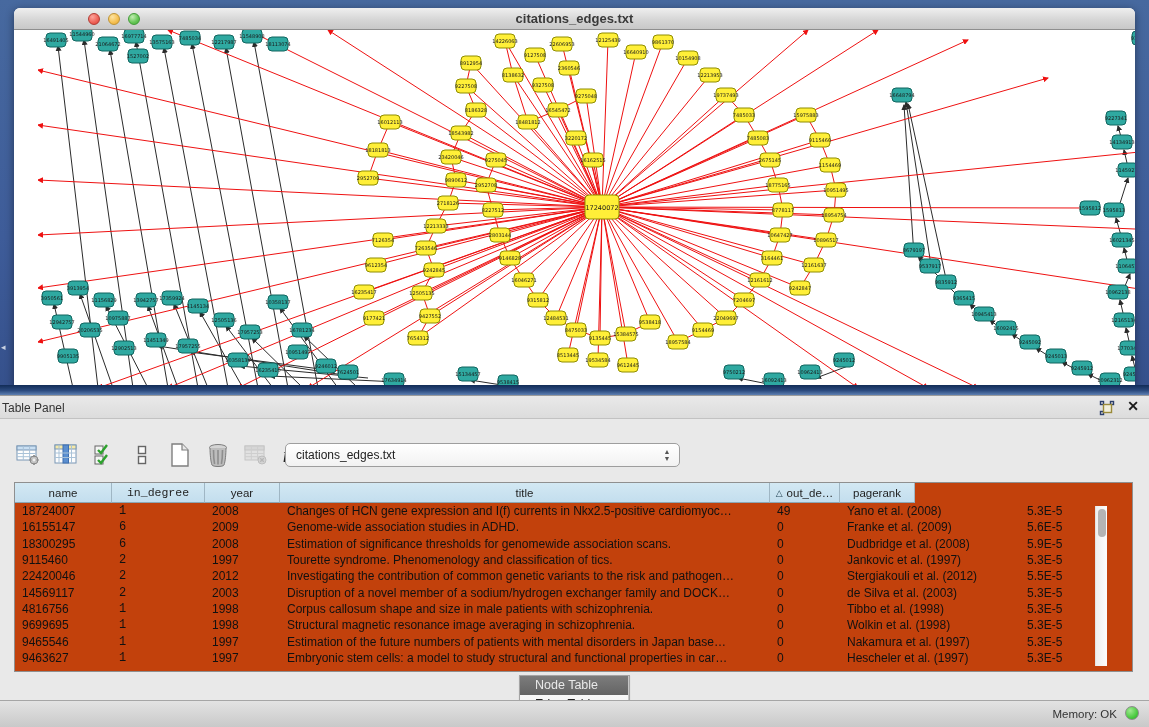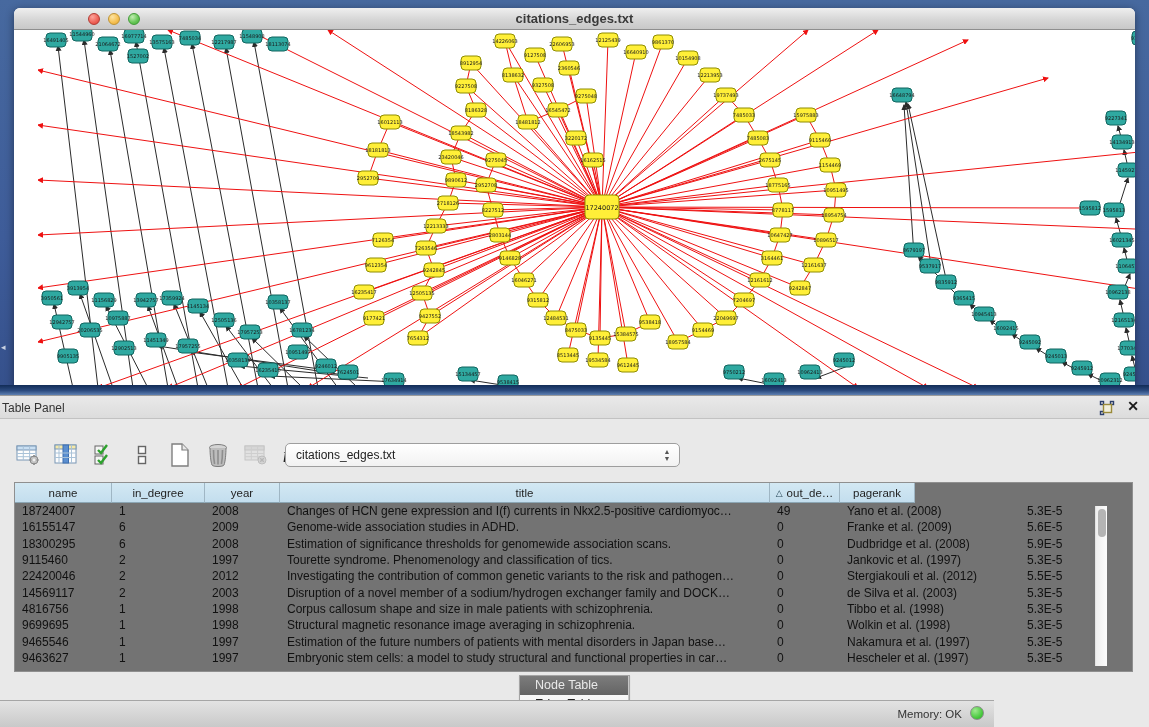--- a/index.html
+++ b/index.html
@@ -46,43 +46,43 @@
   .toolbar { position:absolute; left:12px; top:44px; height:32px; display:flex; align-items:center; gap:6px; }
   .tool-btn { width:32px; height:28px; display:flex; align-items:center; justify-content:center; }
   .fx-label { font-family:"Liberation Serif",serif; font-style:italic; font-weight:bold; font-size:14px; color:#222; }
   .table-select { position:absolute; left:285px; top:48px; width:395px; height:24px;
                   background:linear-gradient(180deg,#FFFFFF,#F2F2F2);
                   border:1px solid #9E9E9E; border-radius:5px; display:flex; align-items:center; }
   .table-select-value { flex:1; padding-left:10px; font-size:12px; color:#222; }
   .select-stepper { width:18px; text-align:center; font-size:7px; color:#555; line-height:7px; padding-right:6px; }
 
   .table-box { position:absolute; left:14px; top:87px; width:1119px; height:190px;
-               background:#737373; border:1px solid #8F8F8F; overflow:hidden; }
+               background:#c2410c; border:1px solid #8F8F8F; overflow:hidden; }
   .thead { display:flex; height:20px; }
   .hcell { background:linear-gradient(180deg,#D3E8F3,#C3DEEE); border-right:1px solid #9FB6C4;
            border-bottom:1px solid #8CA6B4; font-size:11.5px; color:#1F1F1F;
            display:flex; align-items:center; justify-content:center; overflow:hidden; white-space:nowrap; }
   .hcell .sort-tri { font-size:9px; margin-right:4px; color:#2A4A5A; }
   .trow { display:flex; height:16.3px; }
   .tcell { font-size:12px; color:#111; padding-left:7px; overflow:hidden; white-space:nowrap;
            display:flex; align-items:center; }
-  .c0 { width:97px; } .c1 { width:93px; } .c2 { width:75px; } .c3 { width:490px; }
+  .c0 { width:97px; } .c1 { width:93px;font-family:Liberation Mono, monospace; } .c2 { width:75px; } .c3 { width:490px; }
   .c4 { width:70px; } .c5 { width:180px; } .c6 { width:75px; }
   .vscroll { position:absolute; right:25px; top:23px; width:12px; height:160px;
              background:linear-gradient(90deg,#EFEFEF,#FCFCFC); border-left:1px solid #E2E2E2; }
   .vthumb { width:8px; height:28px; margin:3px auto 0; background:#B4B4B4; border-radius:5px; }
 
   .tabs-bar { position:absolute; left:0; top:280px; width:1149px; display:flex; justify-content:center; }
   .tabs { display:inline-flex; border:1px solid #A4A4A4; border-radius:0; overflow:hidden;
           background:linear-gradient(180deg,#FDFDFD,#EDEDED); box-shadow:0 1px 1px rgba(0,0,0,.15);flex-direction:column; }
   .tab { padding:2px 15px 3px; font-size:12.5px; color:#222; border-right:1px solid #C6C6C6; }
   .tab:last-child { border-right:none; }
   .tab.selected { background:linear-gradient(180deg,#7C7C7C,#646464); color:#E9E9E9; }
 
-  .statusbar { position:absolute; left:0; top:305px; width:994px; height:27px;
+  .statusbar { position:absolute; left:0; top:305px; width:1149px; height:27px;
                background:linear-gradient(180deg,#E3E3E3,#C9C9C9); border-top:1px solid #A6A6A6; }
   .memory-label { position:absolute; right:32px; top:7px; font-size:11.5px; color:#333; }
   .memory-dot { position:absolute; right:10px; top:5px; width:14px; height:14px; border-radius:50%;
                 background:radial-gradient(circle at 35% 30%,#9FE98F,#46C83C 65%,#2FA827);
                 border:1px solid #8B8B8B; }
 </style>
 </head>
 <body>
 
 <div class="desktop">

